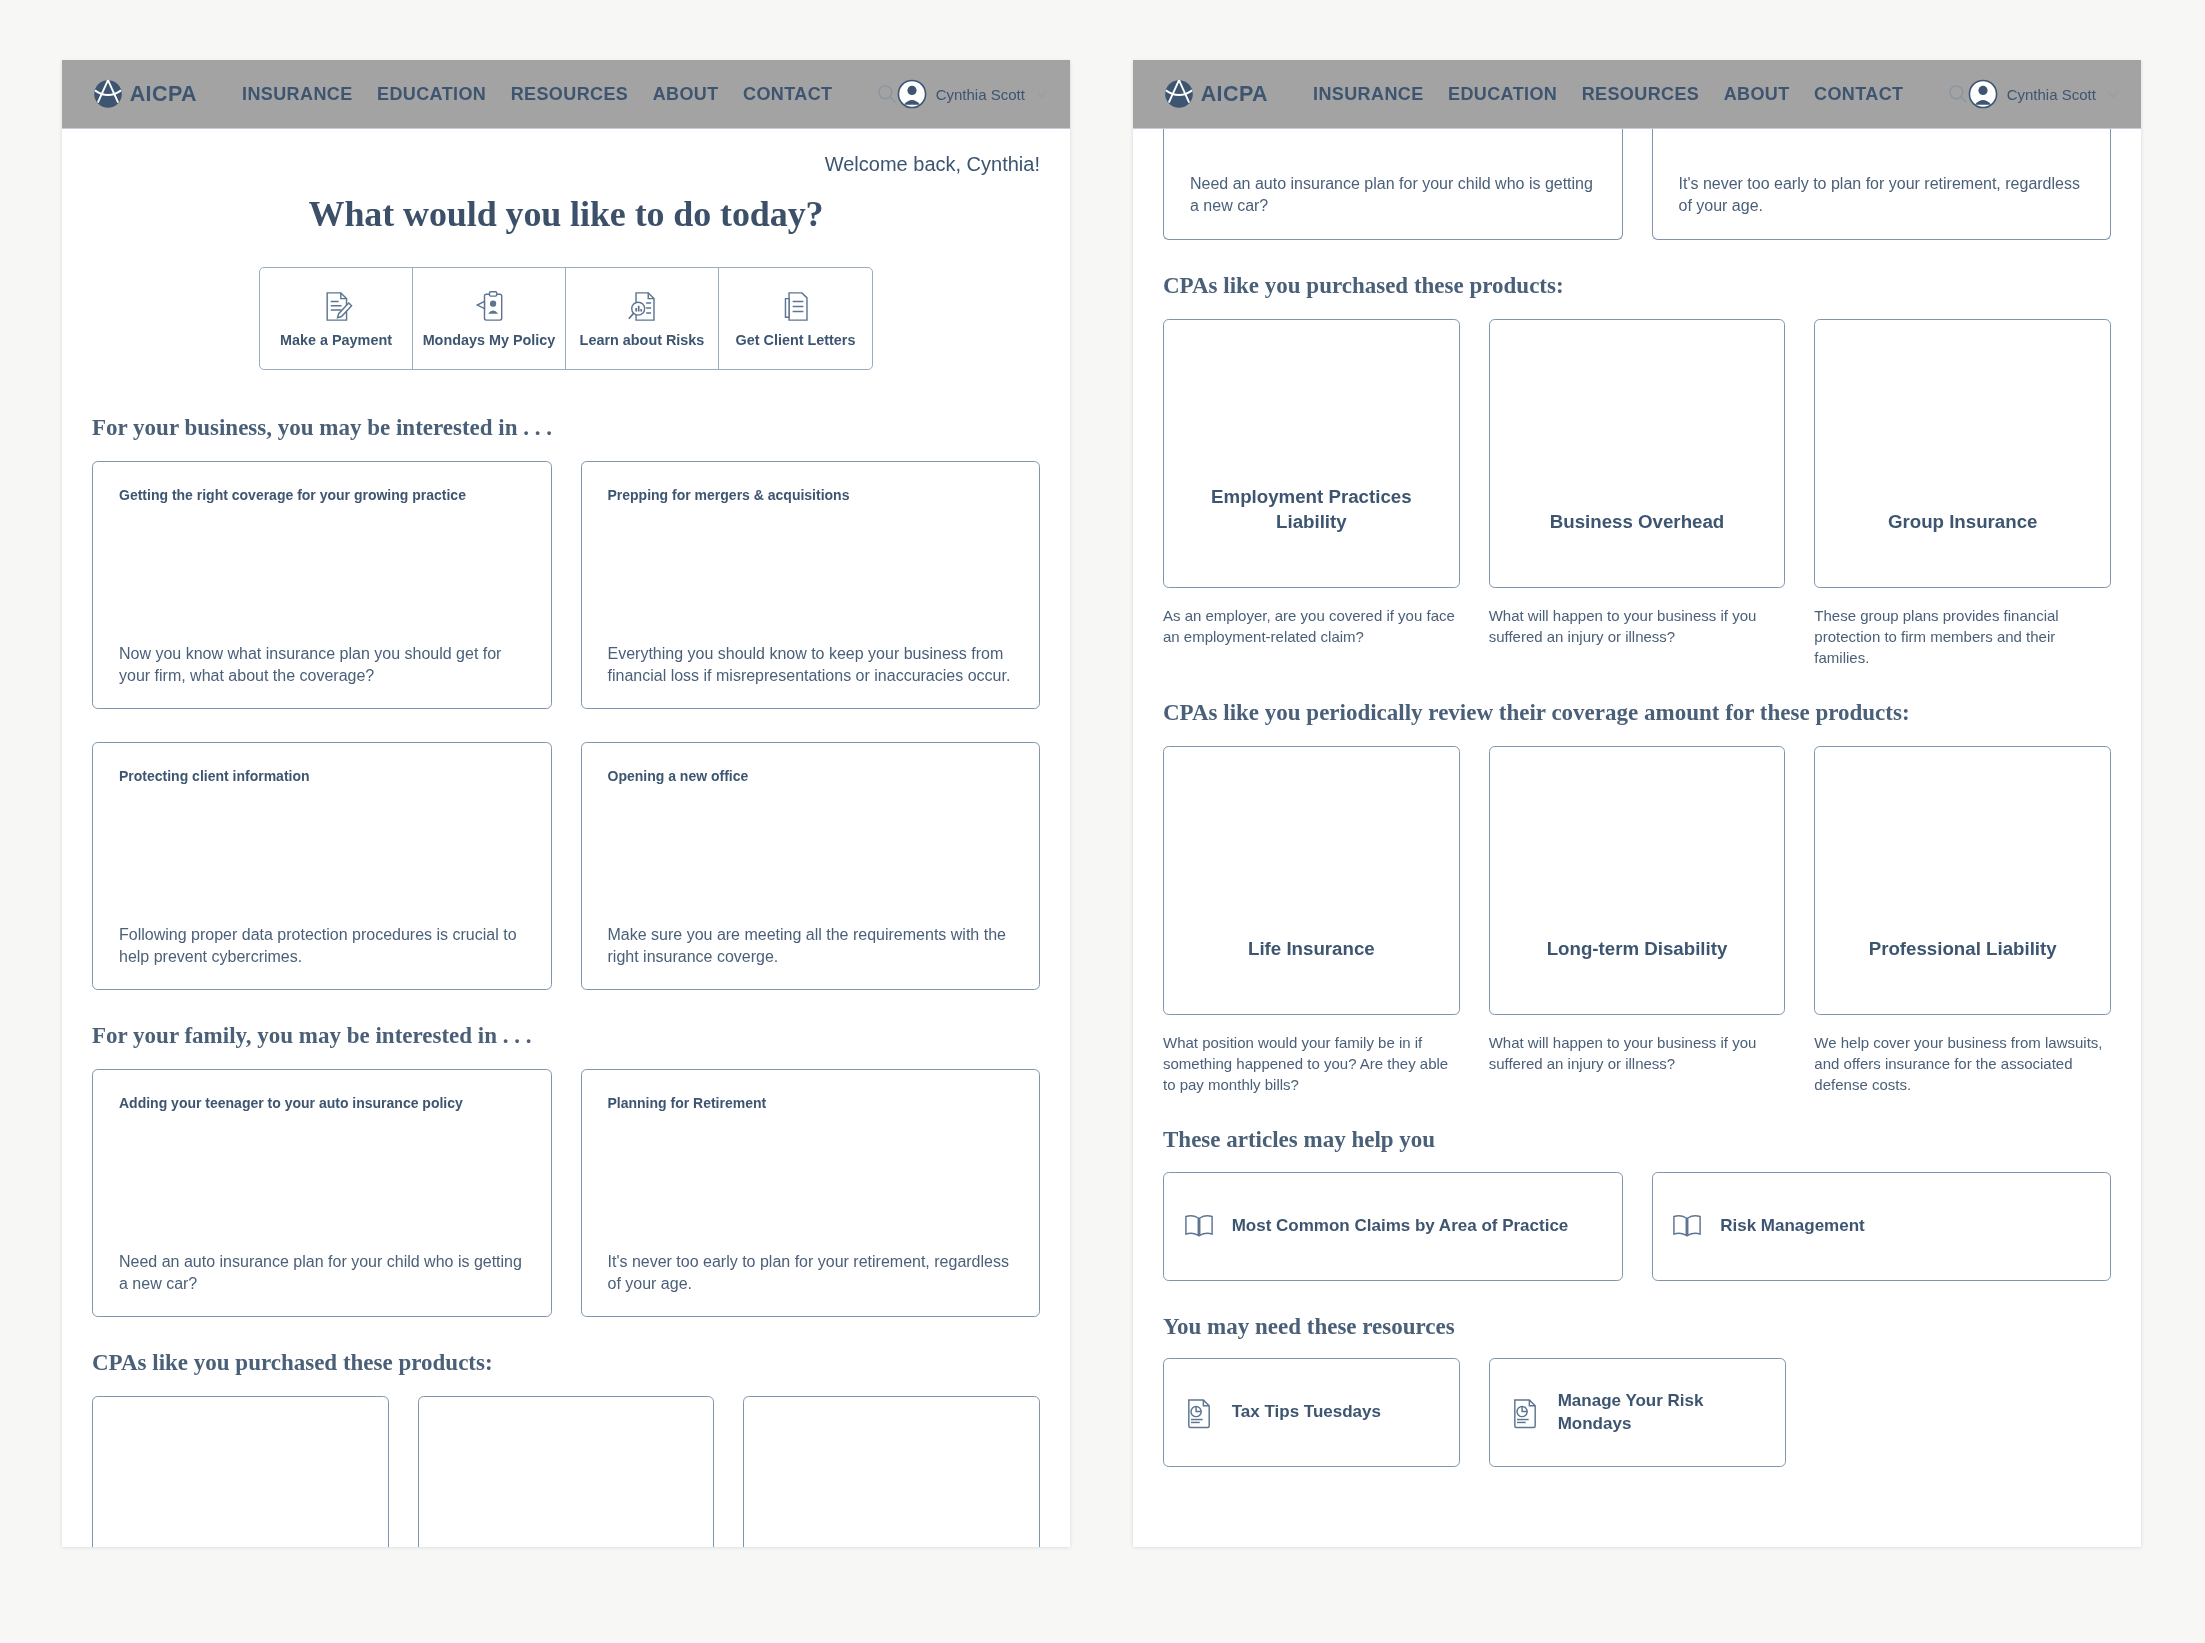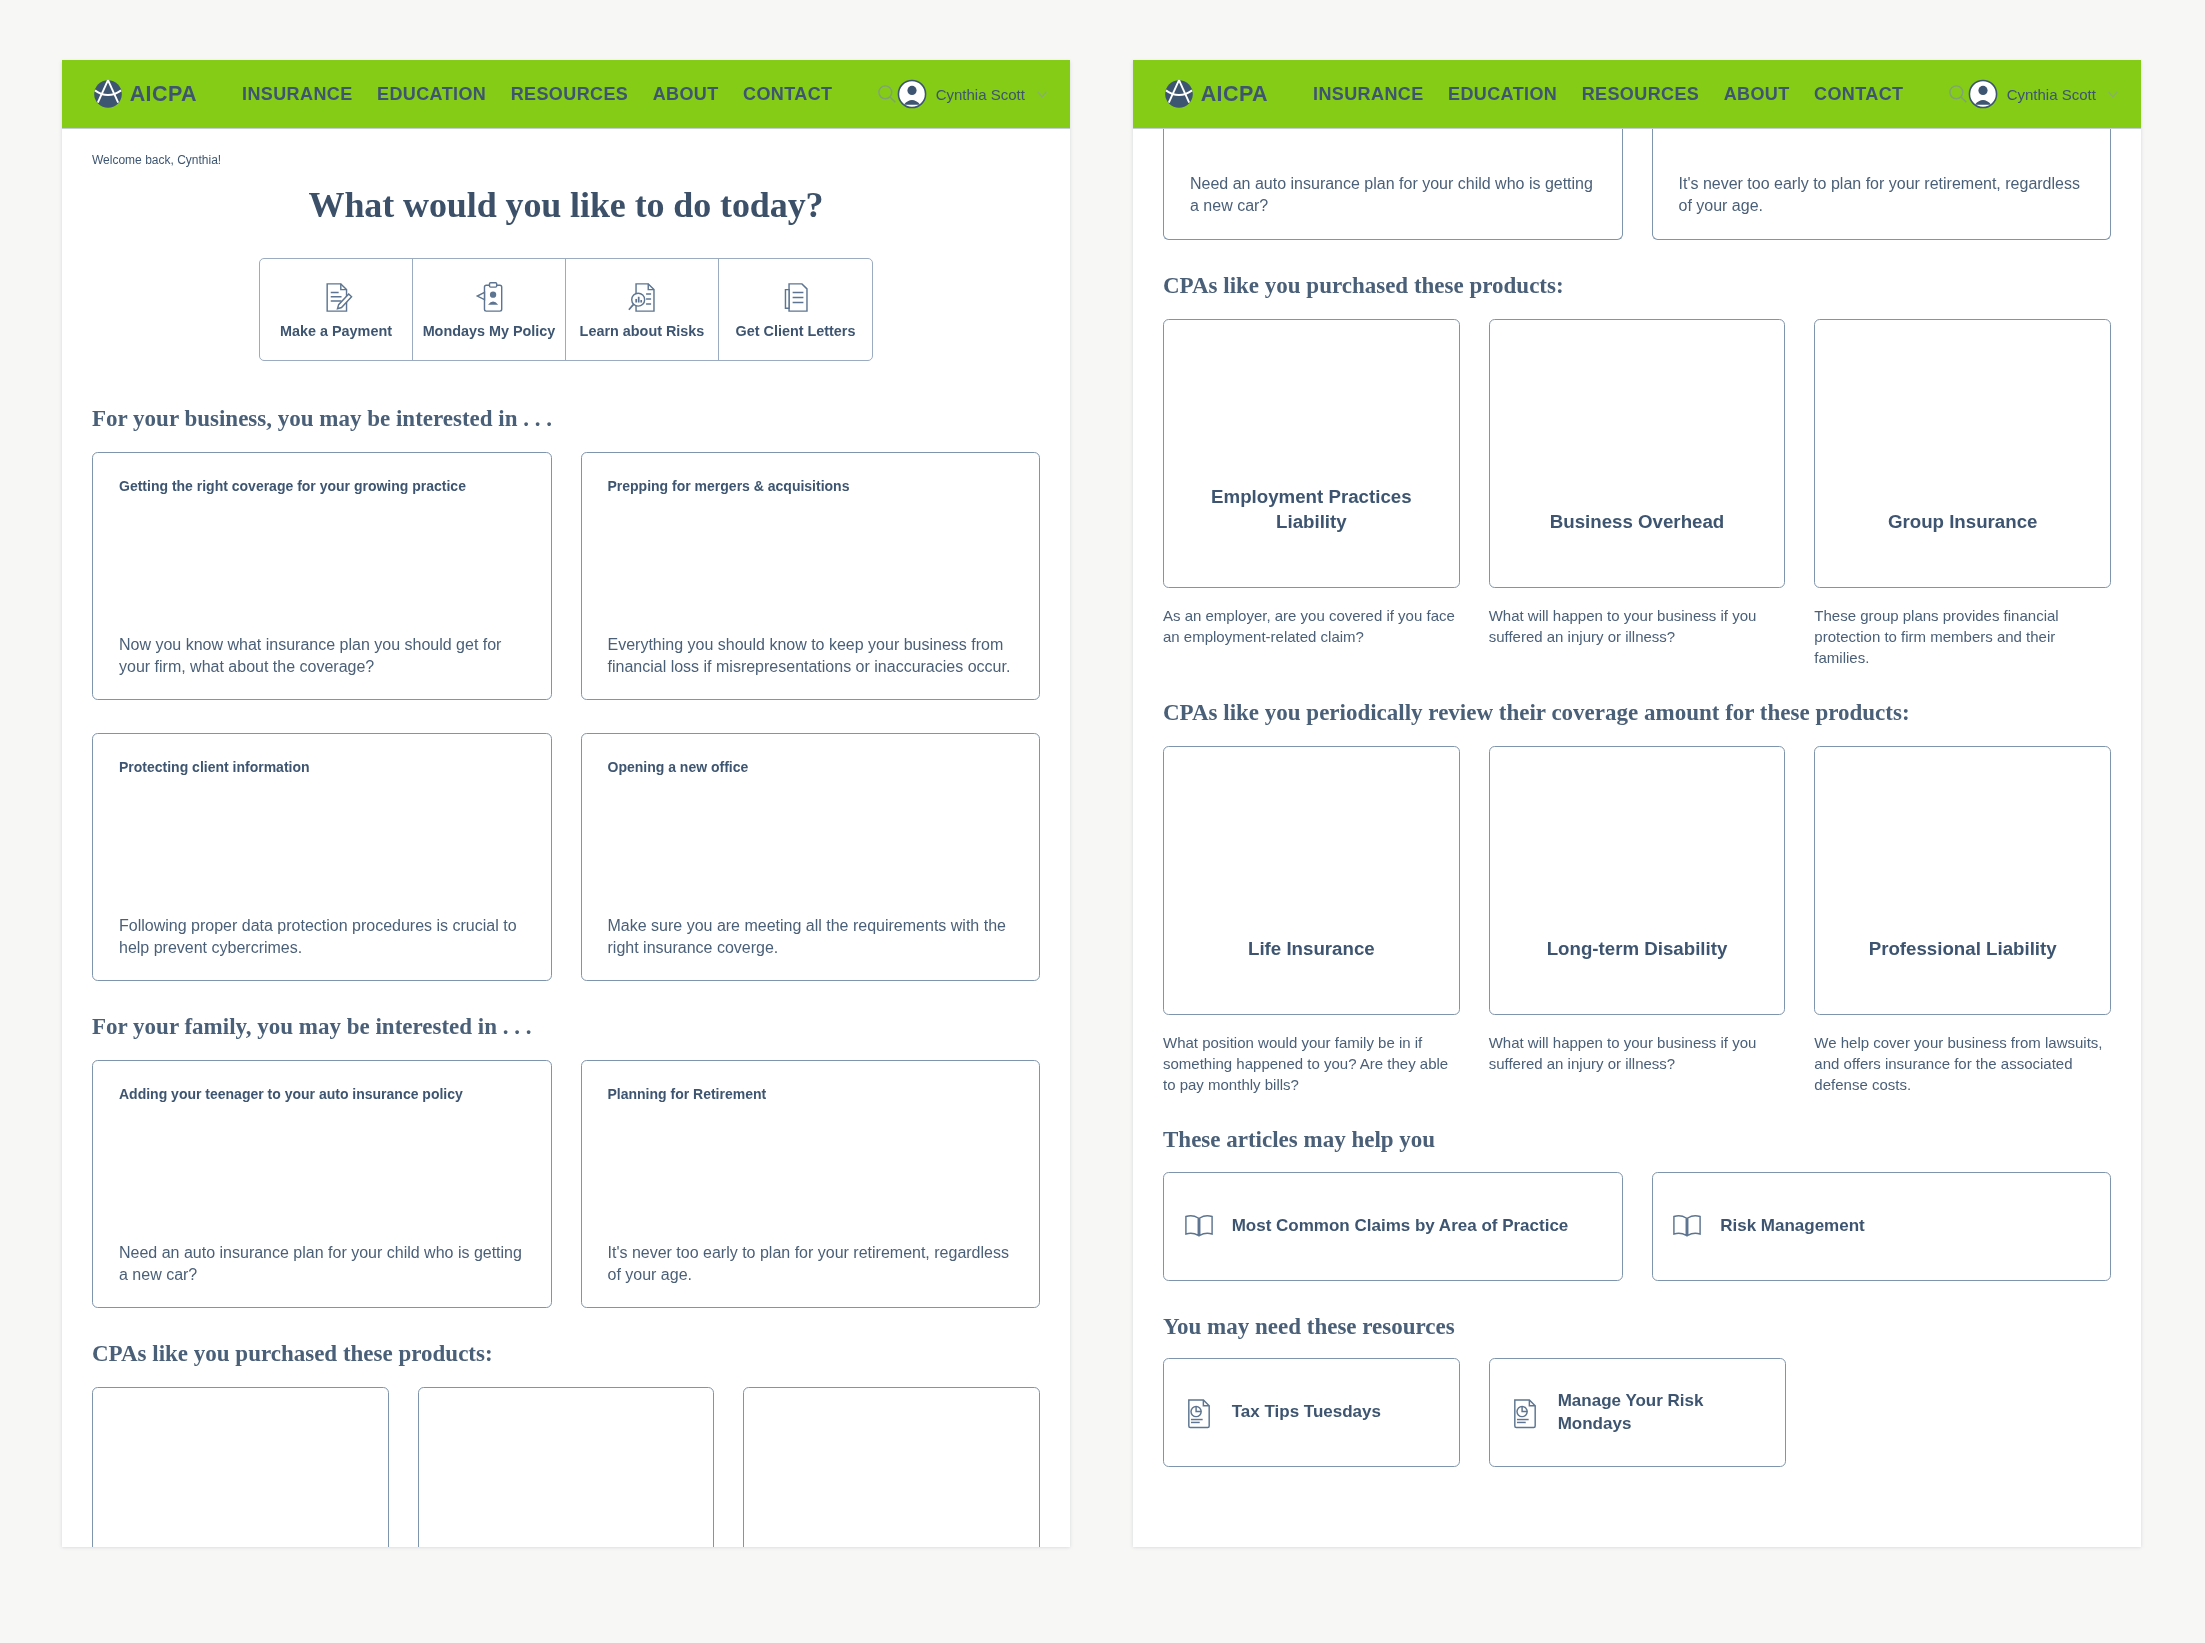--- a/index.html
+++ b/index.html
@@ -20,21 +20,21 @@
   }
   #panel-left  { left: 62px;  top: 60px; width: 1008px; height: 1487px; }
   #panel-right { left: 1133px; top: 60px; width: 1008px; height: 1487px; }
 
   
   .site-header {
     height: 69px;
     display: flex; align-items: center;
     padding: 0 30px 0 30px;
     border-bottom: 1.4px solid #c3ccd8;
-    background: #84cc16;
+    background: #a3a3a3;
   }
   .brand { display: flex; align-items: center; gap: 5.7px; }
   .brand-mark { width: 32px; height: 32px; display: block; }
   .brand-word {
     font-size: 21.5px; font-weight: 700; letter-spacing: 0.4px;
     color: #3d5570;
   }
   .nav { display: flex; align-items: center; gap: 24.4px; margin-left: 45px; }
   .nav-link {
     font-size: 18px; font-weight: 700; letter-spacing: 0.4px;
@@ -44,21 +44,21 @@
   .search-icon { margin-left: 18.7px; width: 21.5px; height: 21.5px; cursor: pointer; opacity:.65; }
   .user-area { margin-left: auto; display: flex; align-items: center; gap: 8.6px; cursor: pointer; }
   .avatar { width: 30px; height: 30px; }
   .user-name { font-size: 15px; color: #3d5570; white-space: nowrap; }
   .caret { width: 16px; height: 16px; opacity: .55; }
 
   
   .panel-body { padding: 24.4px 30px 0 30px; }
   .panel-body.scrolled { padding-top: 0; }
 
-  .welcome { font-size: 12px; color: #3d5570; margin-bottom: 17px; }
+  .welcome { font-size: 20px; color: #3d5570; margin-bottom: 17px; text-align: right; }
 
   .page-title {
     font-family: "Liberation Serif", serif;
     font-weight: 700;
     font-size: 36px;
     text-align: center;
     color: #3c5169;
     margin: 4.3px 0 32px 0;
     letter-spacing: -0.1px;
   }

